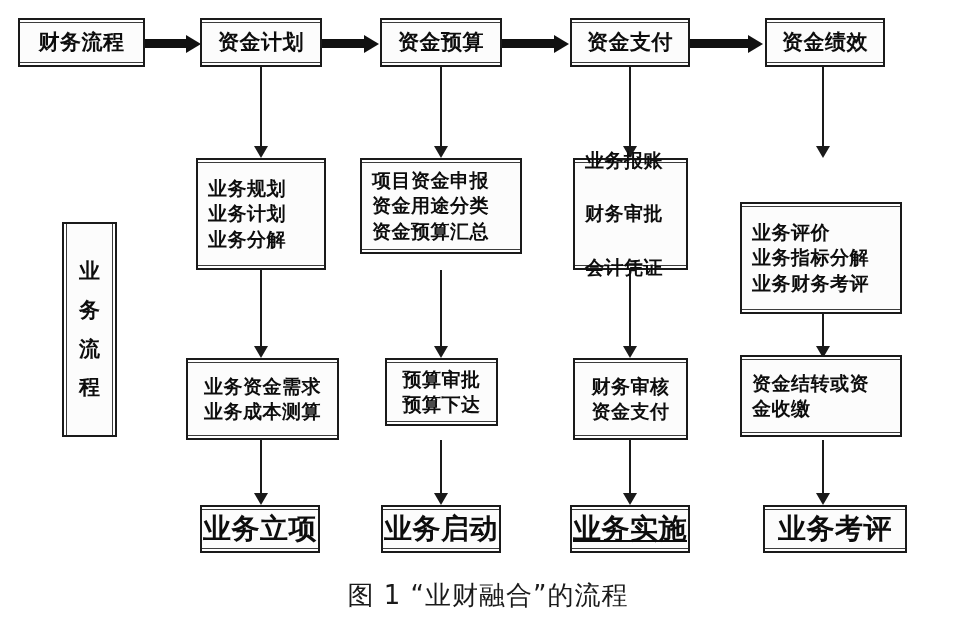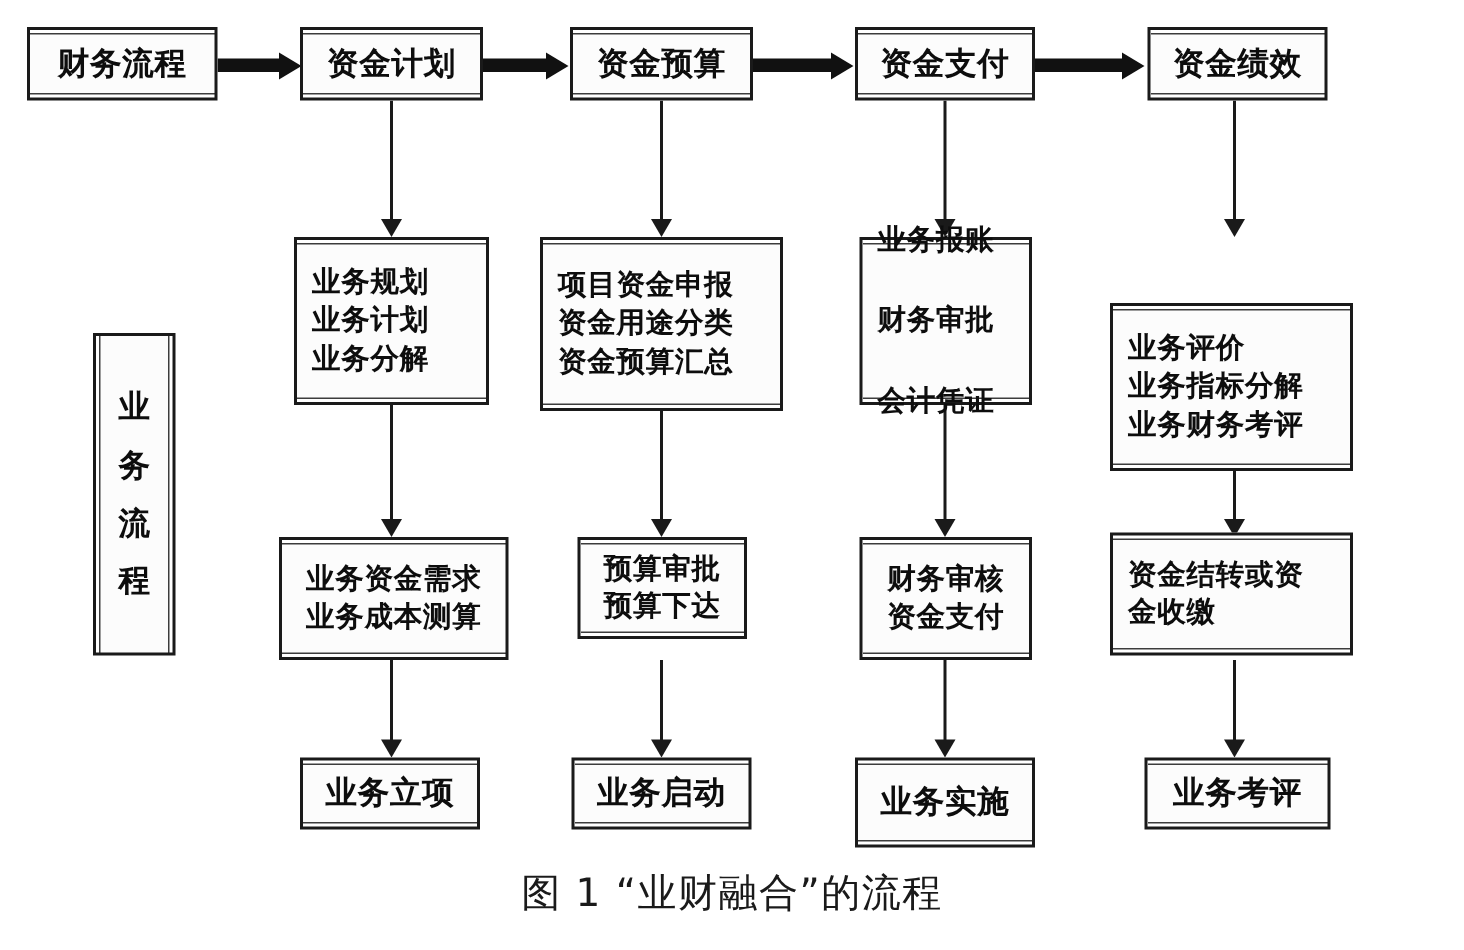--- a/index.html
+++ b/index.html
@@ -54,21 +54,21 @@
     align-items: flex-start;
     padding-left: 10px;
     text-align: left;
   }
   .detail.center-txt {
     align-items: center;
     padding-left: 0;
     text-align: center;
   }
   .terminal {
-    font-size: 21px;
+    font-size: 28px;
   }
 
   
   .vnode {
     position: absolute;
     box-sizing: border-box;
     background: #fcfcfc;
     border: 2px solid #1a1a1a;
     box-shadow:
       inset 3px 0 0 -1px #ffffff,
@@ -195,21 +195,21 @@
   <div class="vline" style="left:260px; top:440px; width:2px; height:55px;"></div>
   <div class="arrow-down" style="left:254px; top:493px;"></div>
 
   <div class="node terminal" style="left:200px; top:505px; width:120px; height:48px;">
     <span class="line">业务立项</span>
   </div>
 
   <div class="vline" style="left:440px; top:67px; width:2px; height:80px;"></div>
   <div class="arrow-down" style="left:434px; top:146px;"></div>
 
-  <div class="node detail" style="left:360px; top:158px; width:162px; height:116px;">
+  <div class="node detail" style="left:360px; top:158px; width:162px; height:96px;">
     <span class="line">项目资金申报</span>
     <span class="line">资金用途分类</span>
     <span class="line">资金预算汇总</span>
   </div>
 
   <div class="vline" style="left:440px; top:270px; width:2px; height:78px;"></div>
   <div class="arrow-down" style="left:434px; top:346px;"></div>
 
   <div class="node detail center-txt" style="left:385px; top:358px; width:113px; height:68px;">
     <span class="line">预算审批</span>
@@ -236,21 +236,21 @@
   <div class="arrow-down" style="left:623px; top:346px;"></div>
 
   <div class="node detail center-txt" style="left:573px; top:358px; width:115px; height:82px;">
     <span class="line">财务审核</span>
     <span class="line">资金支付</span>
   </div>
 
   <div class="vline" style="left:629px; top:440px; width:2px; height:55px;"></div>
   <div class="arrow-down" style="left:623px; top:493px;"></div>
 
-  <div class="node terminal" style="left:570px; top:505px; width:120px; height:60px;">
+  <div class="node terminal" style="left:570px; top:505px; width:120px; height:48px;text-decoration:underline;">
     <span class="line">业务实施</span>
   </div>
 
   <div class="vline" style="left:822px; top:67px; width:2px; height:80px;"></div>
   <div class="arrow-down" style="left:816px; top:146px;"></div>
 
   <div class="node detail" style="left:740px; top:158px; width:162px; height:112px;margin-top:44px;">
     <span class="line">业务评价</span>
     <span class="line">业务指标分解</span>
     <span class="line">业务财务考评</span>
@@ -260,19 +260,19 @@
   <div class="arrow-down" style="left:816px; top:346px;"></div>
 
   <div class="node detail" style="left:740px; top:355px; width:162px; height:82px;">
     <span class="line">资金结转或资</span>
     <span class="line">金收缴</span>
   </div>
 
   <div class="vline" style="left:822px; top:440px; width:2px; height:55px;"></div>
   <div class="arrow-down" style="left:816px; top:493px;"></div>
 
-  <div class="node terminal" style="left:763px; top:505px; width:124px; height:48px;">
+  <div class="node terminal" style="left:763px; top:505px; width:144px; height:48px;">
     <span class="line">业务考评</span>
   </div>
 
   <div id="caption">图 1 “业财融合”的流程</div>
 
 </div>
 
 </body></html>

